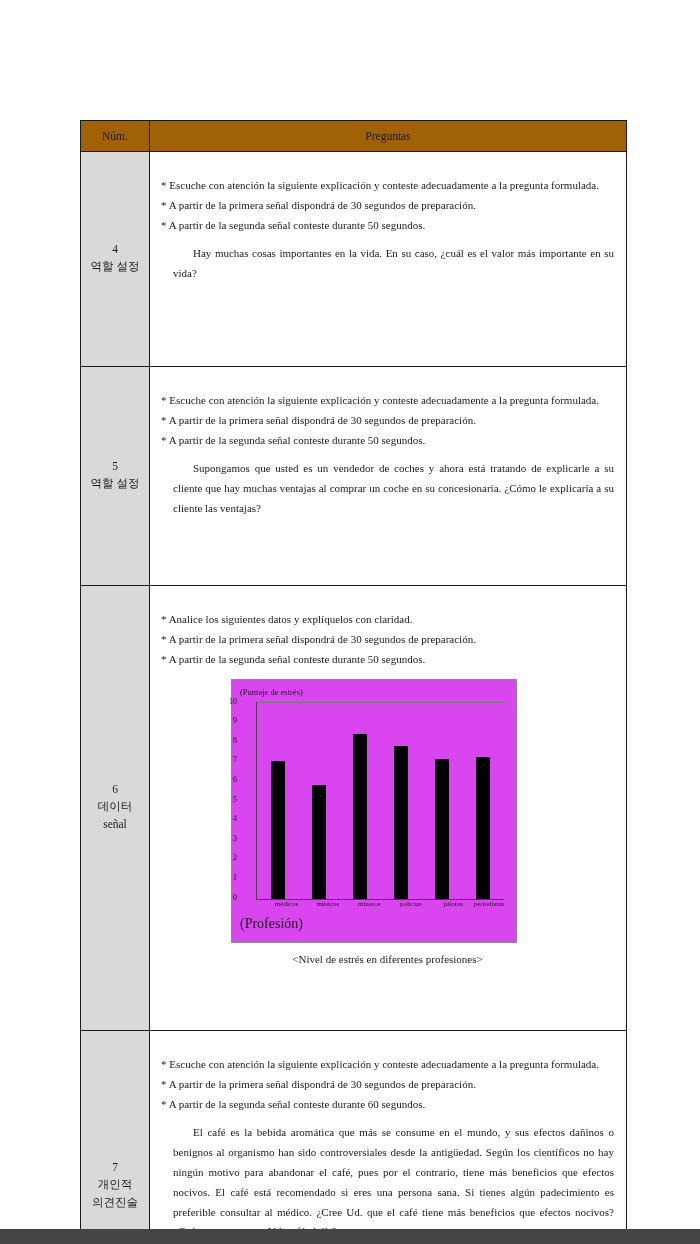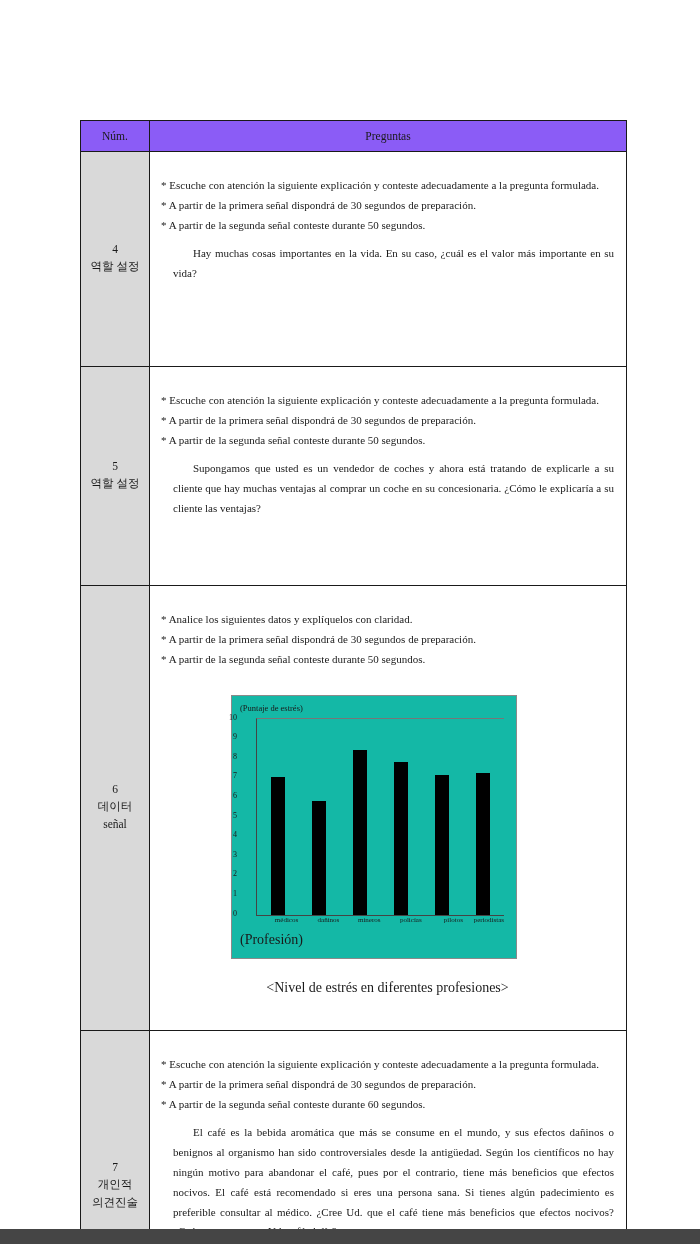--- a/index.html
+++ b/index.html
@@ -20,21 +20,21 @@
     left: 80px;
     top: 120px;
     width: 547px;
     border-collapse: collapse;
     table-layout: fixed;
   }
   .q-table th, .q-table td {
     border: 1.6px solid #1a1a1a;
   }
   .q-table th {
-    background: #8b5cf6;
+    background: #a16207;
     font-size: 11.5px;
     font-weight: normal;
     height: 28px;
     text-align: center;
   }
   .num-col { width: 66px; }
   .num-cell {
     background: #d9d9d9;
     text-align: center;
     vertical-align: middle;
@@ -61,23 +61,23 @@
     text-align: justify;
   }
   .row-4 td { height: 182px; }
   .row-5 td { height: 186px; }
   .row-6 td { height: 412px; }
   .row-7 td { height: 278px; }
 
   
   .chart-frame {
     width: 286px;
-    margin: 26px auto 4px 70px;
+    margin: 10px auto 4px 70px;
     border: 1px solid #8a8a8a;
-    background: #14b8a6;
+    background: #d946ef;
     padding: 7px 12px 5px 8px;
     box-sizing: border-box;
   }
   .chart-title {
     font-size: 8.5px;
     line-height: 1.2;
     margin-bottom: 4px;
   }
   .chart-body { display: flex; }
   .y-axis {
@@ -123,22 +123,22 @@
     line-height: 1.4;
     white-space: nowrap;
     overflow: visible;
   }
   .chart-xlabel {
     font-size: 14px;
     margin-top: 2px;
   }
   .chart-caption {
     text-align: center;
-    font-size: 14px;
-    margin-top: 16px;
+    font-size: 11px;
+    margin-top: 7px;
   }
   .bottom-strip {
     position: absolute;
     left: 0;
     bottom: 0;
     width: 100%;
     height: 15px;
     background: #454545;
   }
 </style>
@@ -225,21 +225,21 @@
                 </div>
                 <div class="bar-slot">
                   <div class="bar" style="height: 72%; background: rgb(0, 0, 0);"></div>
                 </div>
               </div>
           </div>
           <div class="x-row">
             <div class="x-spacer"></div>
             <div class="x-labels">
                 <div class="xlabel">médicos</div>
-                <div class="xlabel">dañinos</div>
+                <div class="xlabel">músicos</div>
                 <div class="xlabel">mineros</div>
                 <div class="xlabel">policías</div>
                 <div class="xlabel">pilotos</div>
                 <div class="xlabel">periodistas</div>
               </div>
           </div>
           <div class="chart-xlabel">(Profesión)</div>
         </div>
         <div class="chart-caption">&lt;Nivel de estrés en diferentes profesiones&gt;</div>
       </td>

